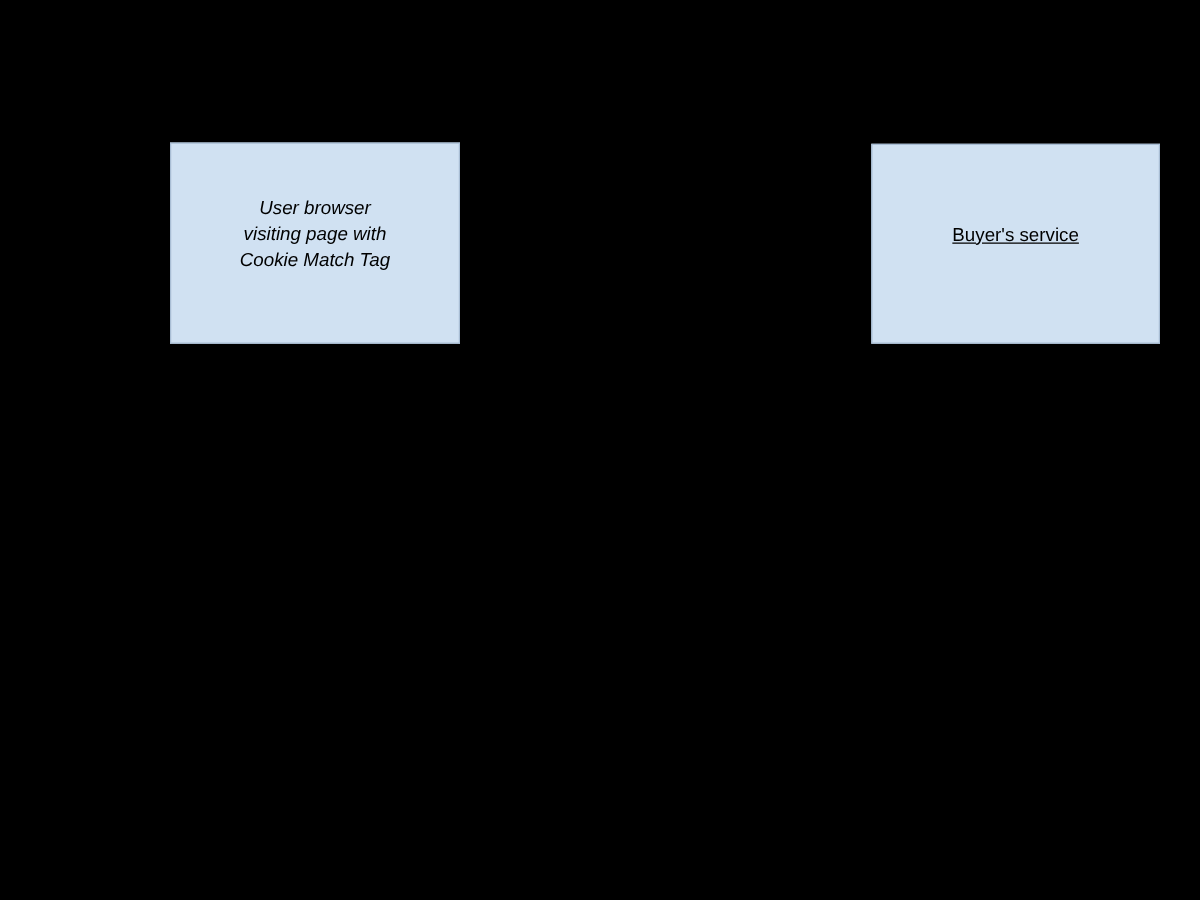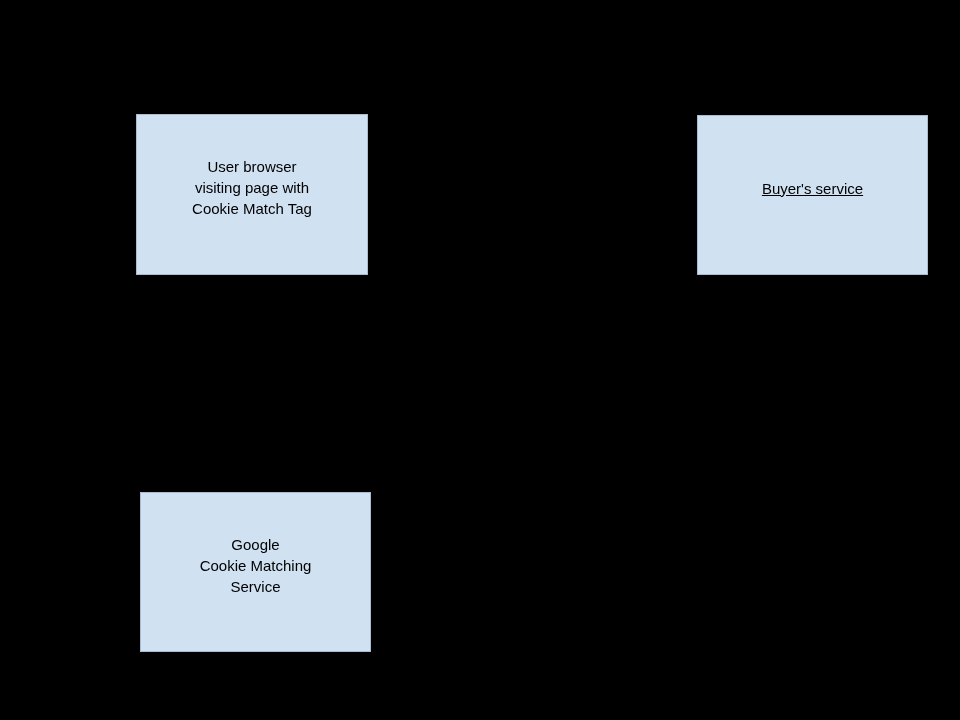--- a/index.html
+++ b/index.html
@@ -35,20 +35,21 @@
     text-align: center;
     white-space: pre-line;
     user-select: none;
   }
   
   #node-user-browser {
     left: 136px;
     top: 114px;
     width: 232px;
     height: 161px;
+    font-style: italic;
   }
   #node-user-browser .node-label {
     margin-top: -14px;
   }
   #node-buyers-service {
     left: 697px;
     top: 115px;
     width: 231px;
     height: 160px;
   }
@@ -74,19 +75,14 @@
   <div class="node" id="node-user-browser">
     <span class="node-label">User browser
 visiting page with
 Cookie Match Tag</span>
   </div>
 
   <div class="node" id="node-buyers-service">
     <span class="node-label">Buyer's service</span>
   </div>
 
-  <div class="node" id="node-google-cookie-matching">
-    <span class="node-label">Google
-Cookie Matching
-Service</span>
-  </div>
 
 </div>
 
 </body></html>

